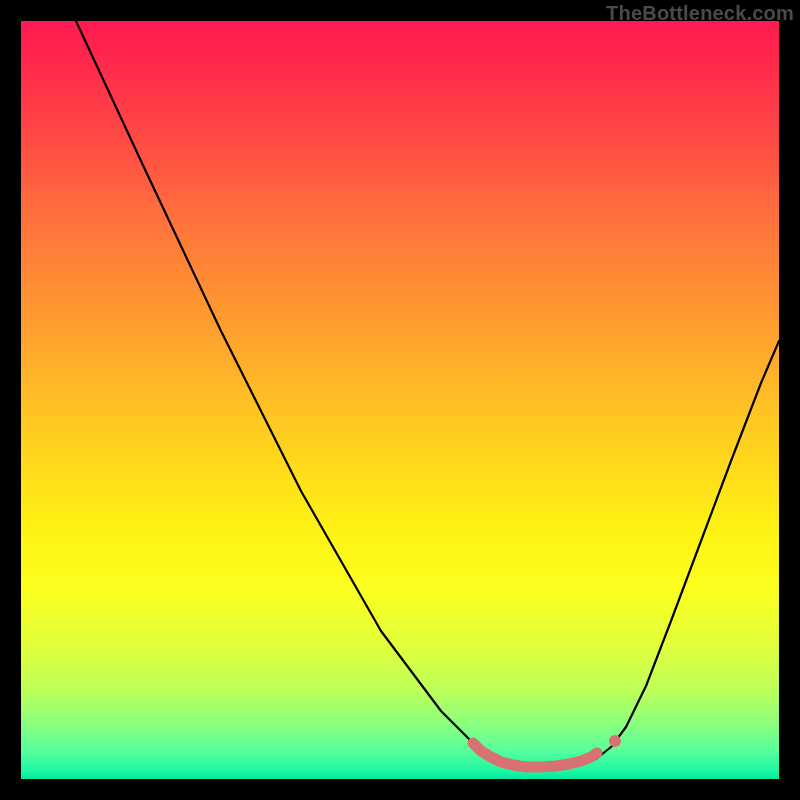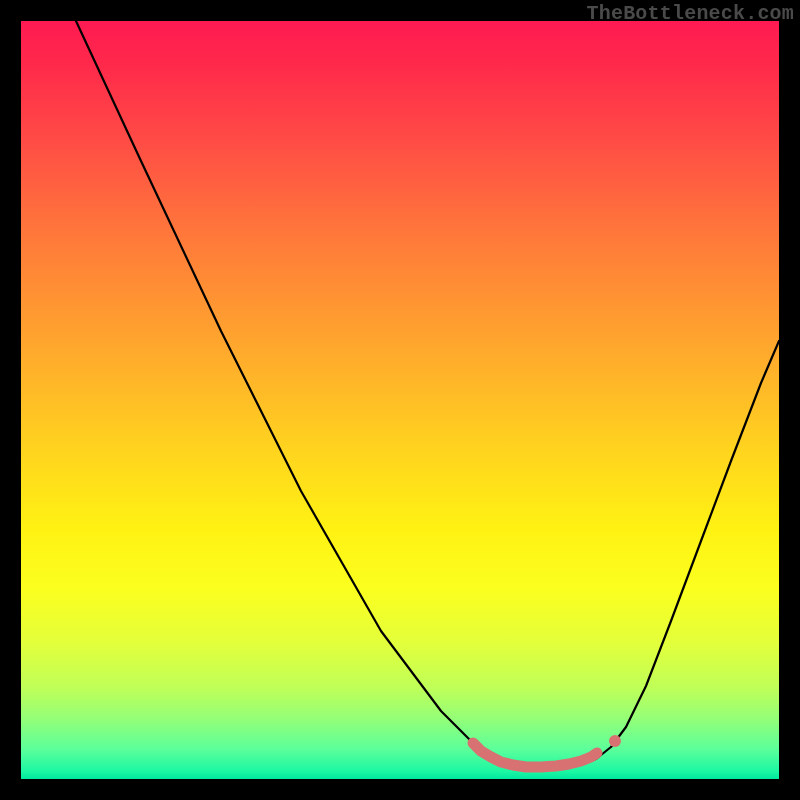--- a/index.html
+++ b/index.html
@@ -8,21 +8,20 @@
   width: 800px;
   height: 800px;
   background: #000;
   font-family: Arial, Helvetica, sans-serif;
 }
 .stage {
   position: relative;
   width: 800px;
   height: 800px;
   background: #000;
-  font-family: Liberation Mono, monospace;
 }
 .plot-area {
   position: absolute;
   left: 21px;
   top: 21px;
   width: 758px;
   height: 758px;
   overflow: hidden;
 }
 .gradient-bg {

